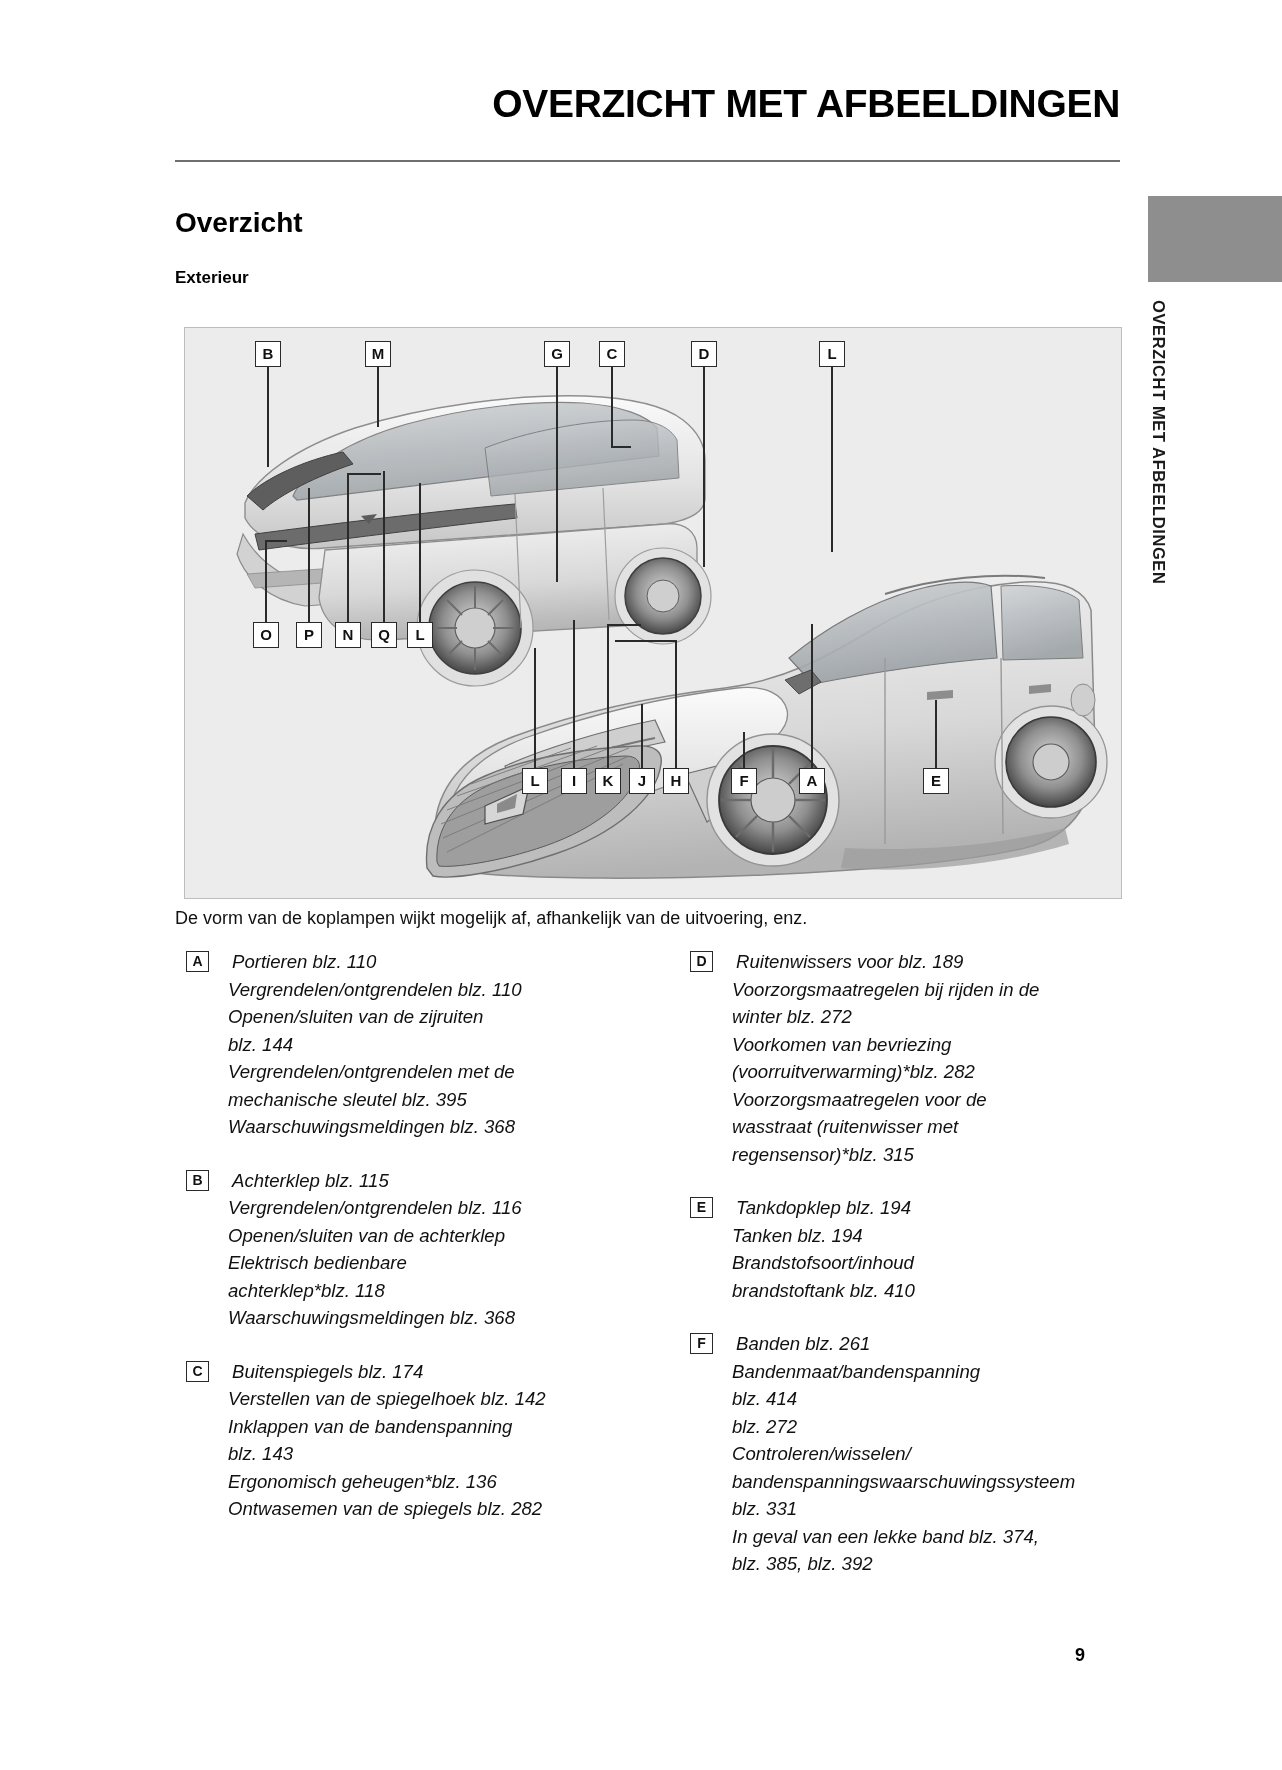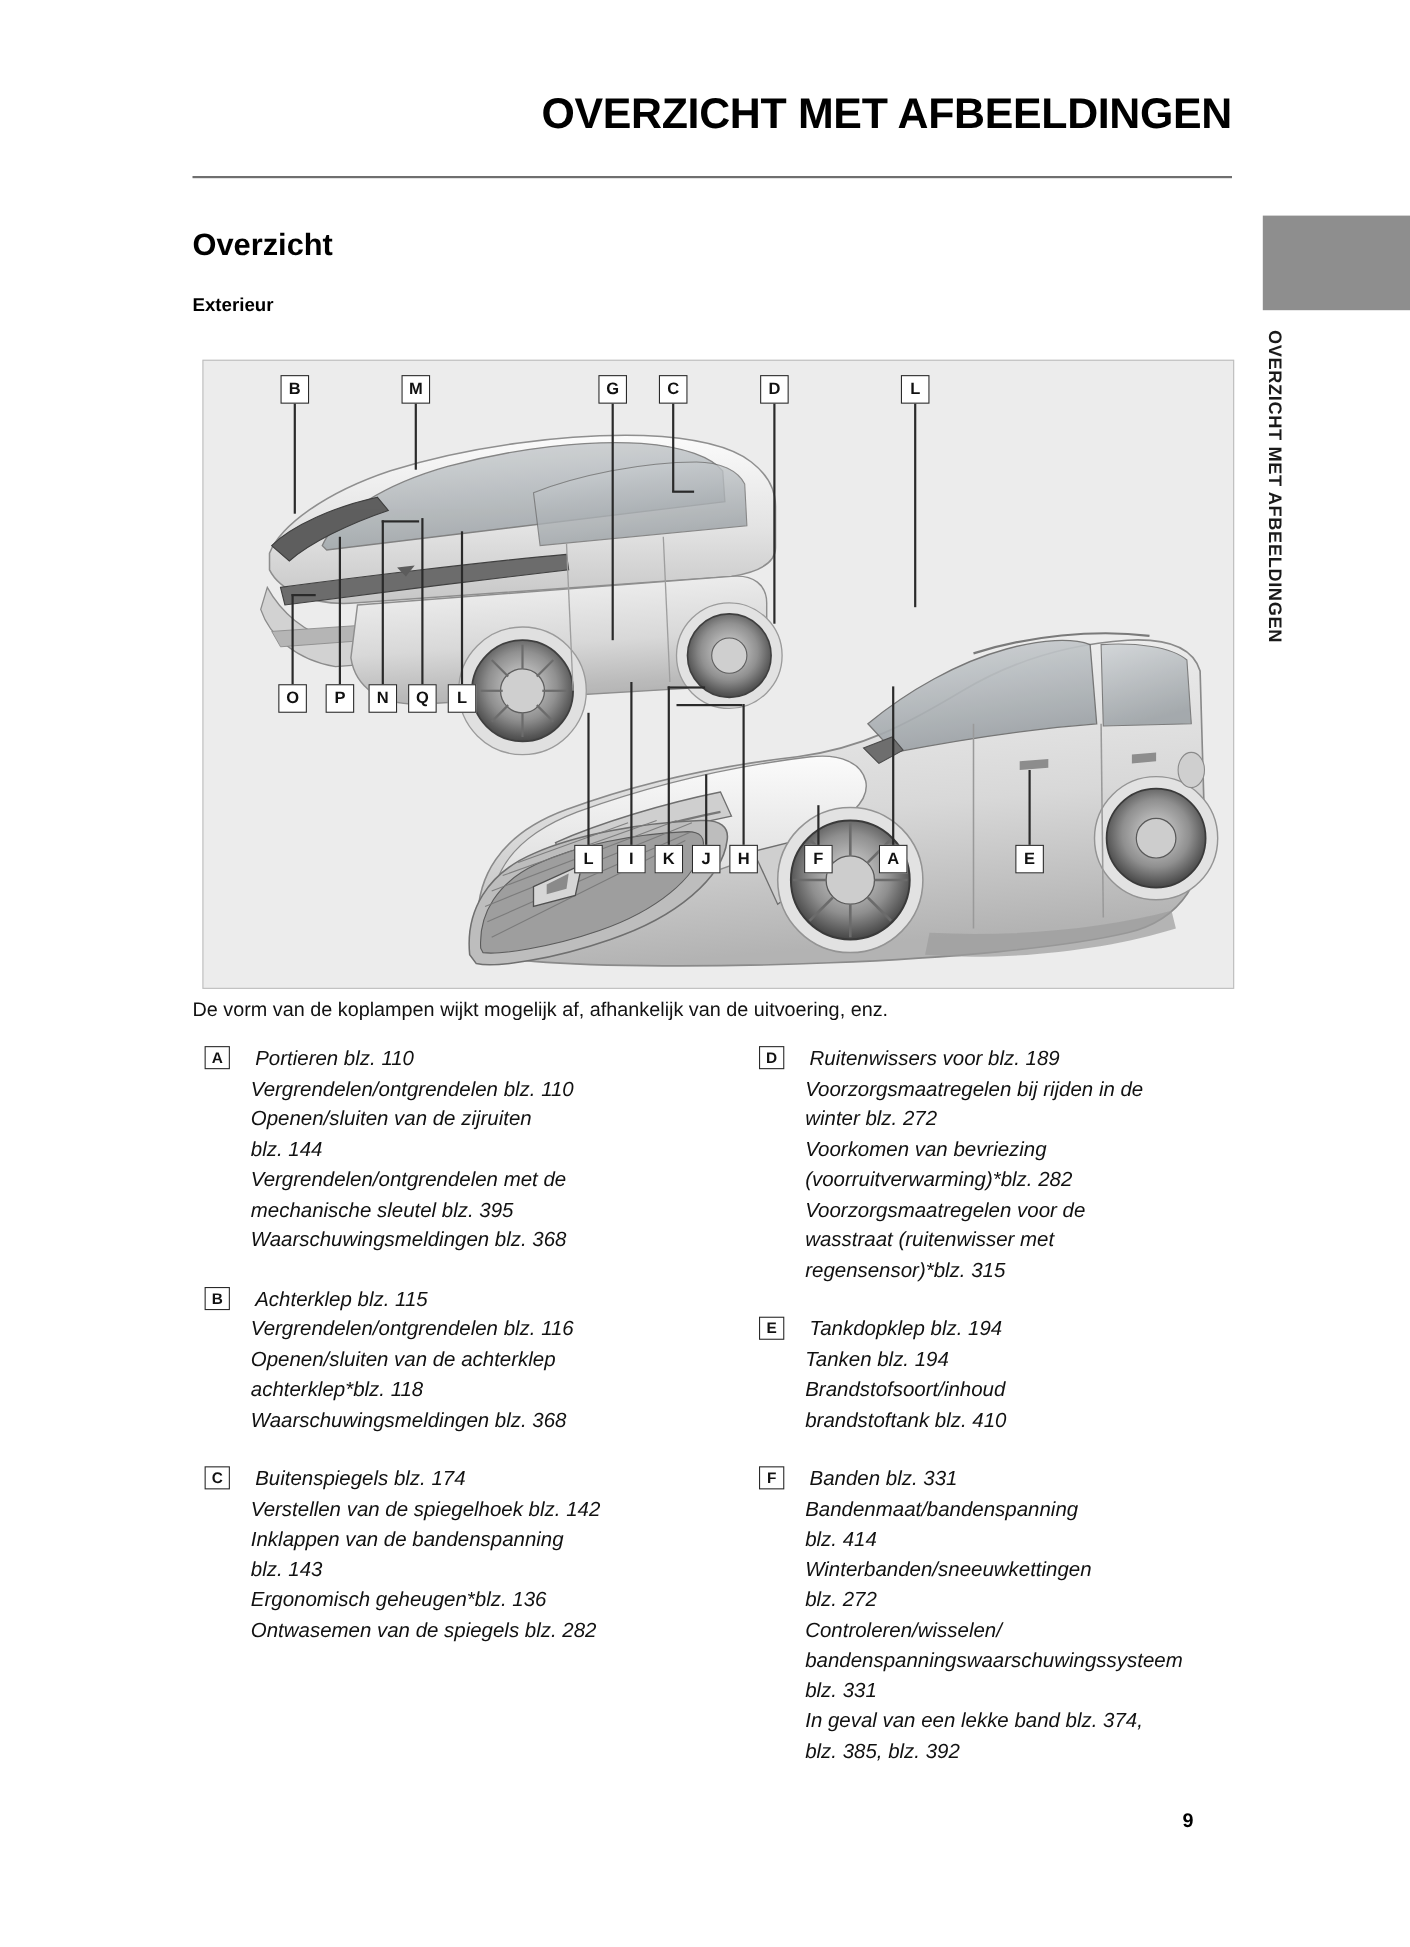--- a/index.html
+++ b/index.html
@@ -399,20 +399,21 @@
       <span class="line">Vergrendelen/ontgrendelen met de</span>
       <span class="line">mechanische sleutel blz. 395</span>
       <span class="line">Waarschuwingsmeldingen blz. 368</span>
     </div>
 
     <div class="entry">
       <div class="badge">B</div>
       <span class="line first">Achterklep blz. 115</span>
       <span class="line">Vergrendelen/ontgrendelen blz. 116</span>
       <span class="line">Openen/sluiten van de achterklep</span>
+      <span class="line">Elektrisch bedienbare</span>
       <span class="line">achterklep*blz. 118</span>
       <span class="line">Waarschuwingsmeldingen blz. 368</span>
     </div>
 
     <div class="entry">
       <div class="badge">C</div>
       <span class="line first">Buitenspiegels blz. 174</span>
       <span class="line">Verstellen van de spiegelhoek blz. 142</span>
       <span class="line">Inklappen van de bandenspanning</span>
       <span class="line">blz. 143</span>
@@ -439,24 +440,23 @@
     <div class="entry">
       <div class="badge">E</div>
       <span class="line first">Tankdopklep blz. 194</span>
       <span class="line">Tanken blz. 194</span>
       <span class="line">Brandstofsoort/inhoud</span>
       <span class="line">brandstoftank blz. 410</span>
     </div>
 
     <div class="entry">
       <div class="badge">F</div>
-      <span class="line first">Banden blz. 331</span>
+      <span class="line first">Banden blz. 261</span>
       <span class="line">Bandenmaat/bandenspanning</span>
       <span class="line">blz. 414</span>
-      <span class="line">Winterbanden/sneeuwkettingen</span>
       <span class="line">blz. 272</span>
       <span class="line">Controleren/wisselen/</span>
       <span class="line">bandenspanningswaarschuwingssysteem</span>
       <span class="line">blz. 331</span>
       <span class="line">In geval van een lekke band blz. 374,</span>
       <span class="line">blz. 385, blz. 392</span>
     </div>
 
   </div>
 

